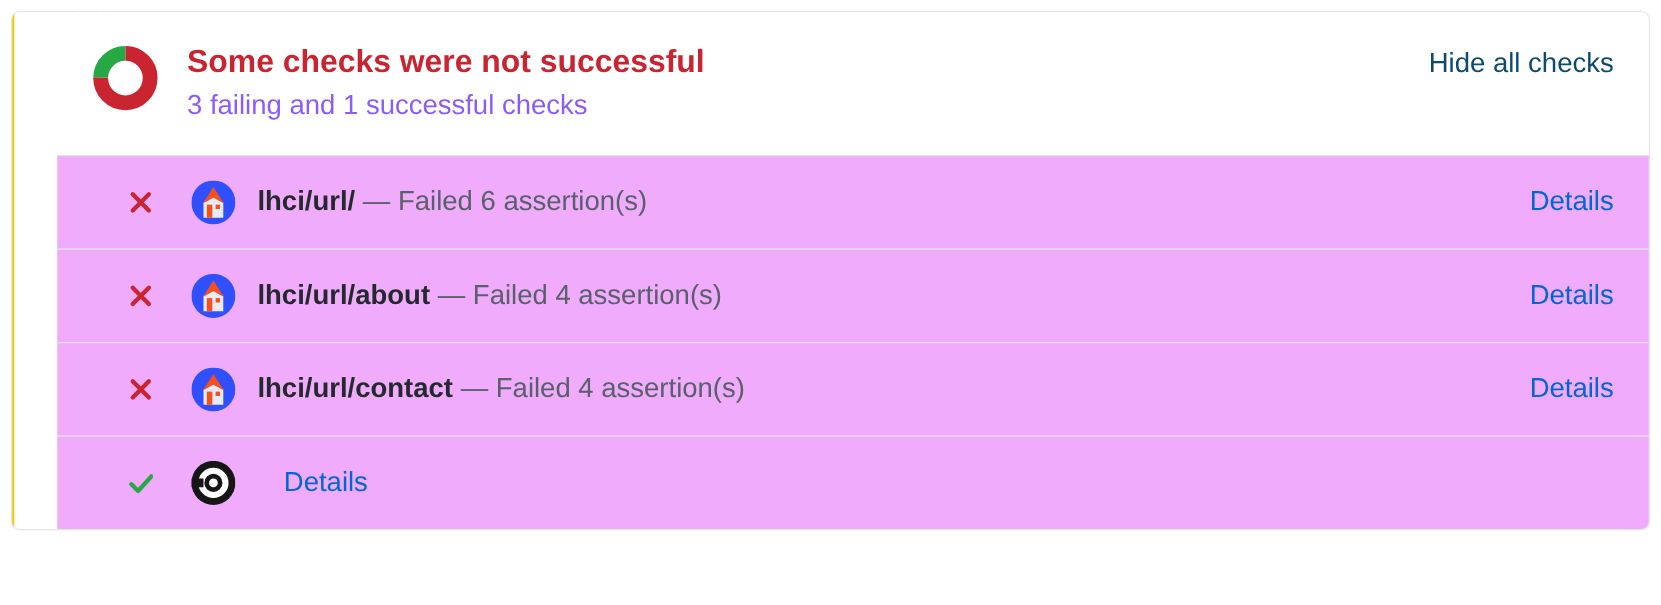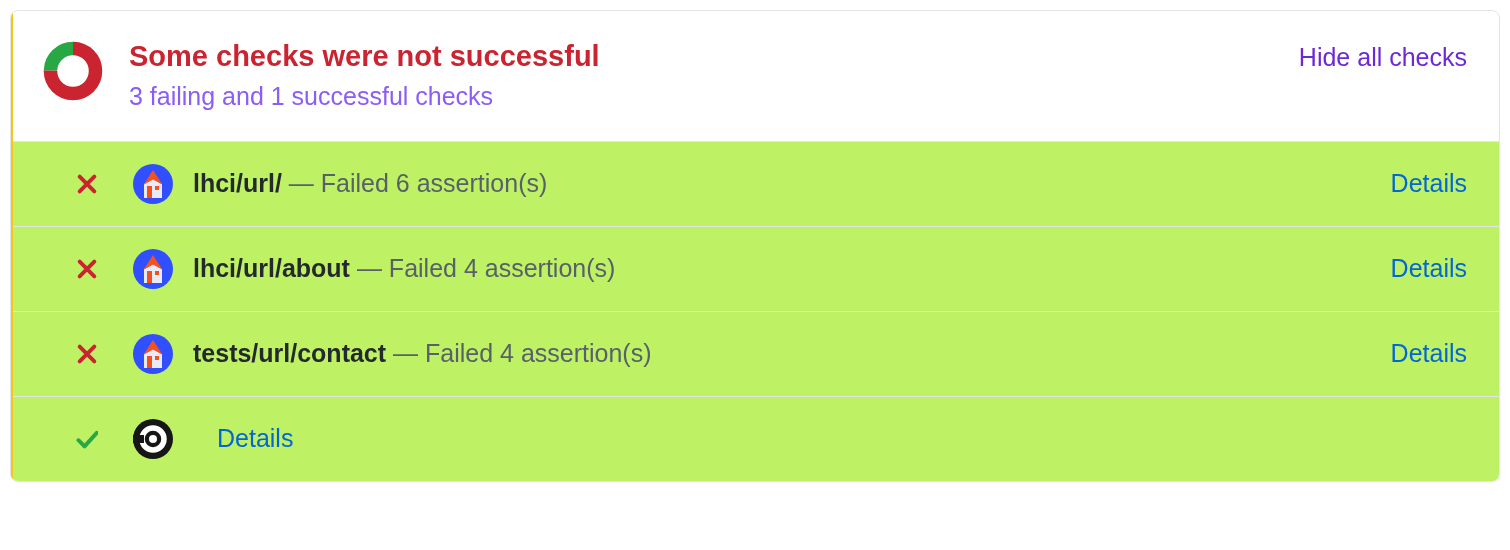--- a/index.html
+++ b/index.html
@@ -9,20 +9,21 @@
     background: #fff;
     -webkit-font-smoothing: antialiased;
   }
   .panel {
     position: relative;
     margin: 0 10px;
     border: 1px solid #e1e4e8;
     border-radius: 8px;
     overflow: hidden;
     background: #fff;
+    padding-left: 41px;
   }
   .panel::before {
     content: "";
     position: absolute;
     left: -2px;
     top: -2px;
     bottom: -2px;
     width: 4px;
     background: #f9c513;
     z-index: 2;
@@ -57,34 +58,34 @@
     font-weight: 600;
     line-height: 1.2;
   }
   .header .subtitle {
     color: #8b5cf6;
     font-size: 25px;
     font-weight: 400;
     margin-top: 8px;
   }
   .header .toggle {
-    color: #6d28d9;
+    color: #0c4a6e;
     font-size: 25px;
     font-weight: 400;
     cursor: pointer;
     white-space: nowrap;
     margin-top: 4px;
   }
   .list { }
   .row {
     display: flex;
     align-items: center;
     padding: 22px 32px 22px 60px;
     border-top: 1px solid #e1e4e8;
-    background: #bef264;
+    background: #f0abfc;
   }
   .status { width: 32px; display:flex; align-items:center; justify-content:center; flex:0 0 auto; }
   .app-icon { width: 40px; height: 40px; border-radius: 50%; flex:0 0 auto; margin-left: 30px; display:flex; align-items:center; justify-content:center; }
   .app-icon svg { width:40px; height:40px; display:block; }
   .row-text { flex:1 1 auto; margin-left: 20px; font-size: 25px; color:#24292e; }
   .row-text .name { font-weight: 600; color:#24292e; }
   .row-text .sep  { color:#586069; }
   .row-text .msg  { color:#586069; }
   .details { color:#0366d6; font-size:25px; cursor:pointer; flex:0 0 auto;margin-left:44px; }
 </style>
@@ -144,21 +145,21 @@
         <span class="status">
           <svg width="22" height="22" viewBox="0 0 18 18">
             <use href="#icon-x"></use>
           </svg>
         </span>
         <span class="app-icon">
           <svg viewBox="0 0 40 40">
             <use href="#icon-lhci"></use>
           </svg>
         </span>
-        <span class="row-text"><span class="name">tests/url/contact</span><span class="sep"> — </span><span class="msg">Failed 4 assertion(s)</span></span>
+        <span class="row-text"><span class="name">lhci/url/contact</span><span class="sep"> — </span><span class="msg">Failed 4 assertion(s)</span></span>
         <span class="details">Details</span>
       </div>
       <div class="row">
         <span class="status">
           <svg width="22" height="22" viewBox="0 0 18 18">
             <use href="#icon-check"></use>
           </svg>
         </span>
         <span class="app-icon">
           <svg viewBox="0 0 40 40">

